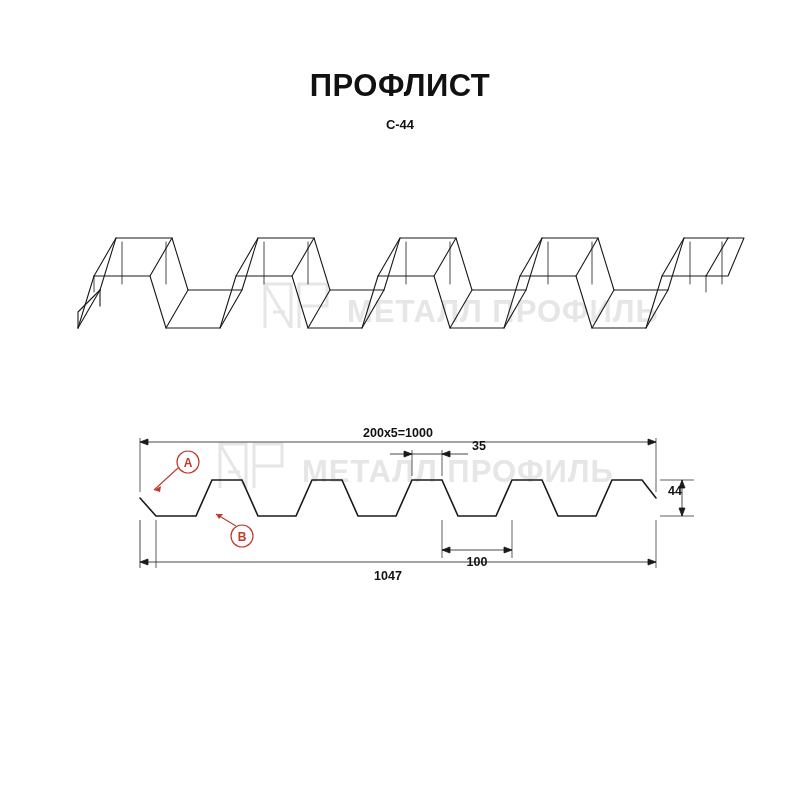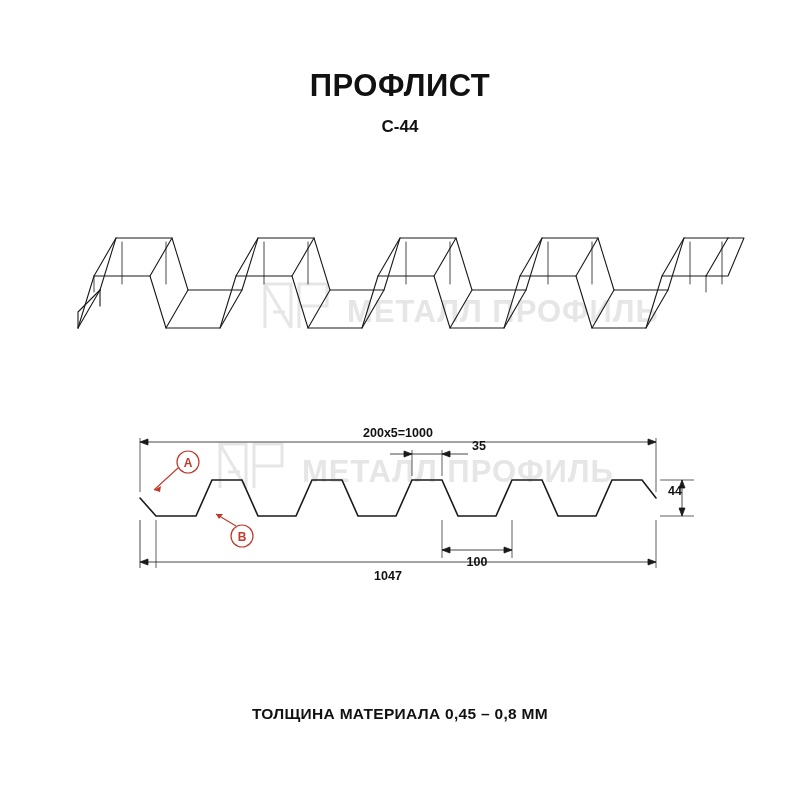--- a/index.html
+++ b/index.html
@@ -29,21 +29,21 @@
     font-weight: bold;
     letter-spacing: 0.5px;
     color: #111;
   }
   .subtitle {
     position: absolute;
     top: 117px;
     left: 0;
     width: 800px;
     text-align: center;
-    font-size: 17px;
+    font-size: 13px;
     font-weight: bold;
     color: #111;
   }
   .footer-note {
     position: absolute;
     top: 705px;
     left: 0;
     width: 800px;
     text-align: center;
     font-size: 15.5px;
@@ -232,15 +232,14 @@
       <g>
         <circle cx="122" cy="116" r="11" fill="none" stroke="#c0392b" stroke-width="1.2"></circle>
         <path d="M116,106 L96,94" stroke="#c0392b" stroke-width="1.1" fill="none"></path>
         <path d="M96,94 L103,94 L99,99 Z" fill="#c0392b"></path>
         <text class="callout-text" x="122" y="121" text-anchor="middle">B</text>
       </g>
 
     </svg>
   </div>
 
-  <div class="footer-note">ТОЛЩИНА МАТЕРИАЛА 0,45 – 0,8 ММ</div>
 
 </div>
 
 </body></html>

